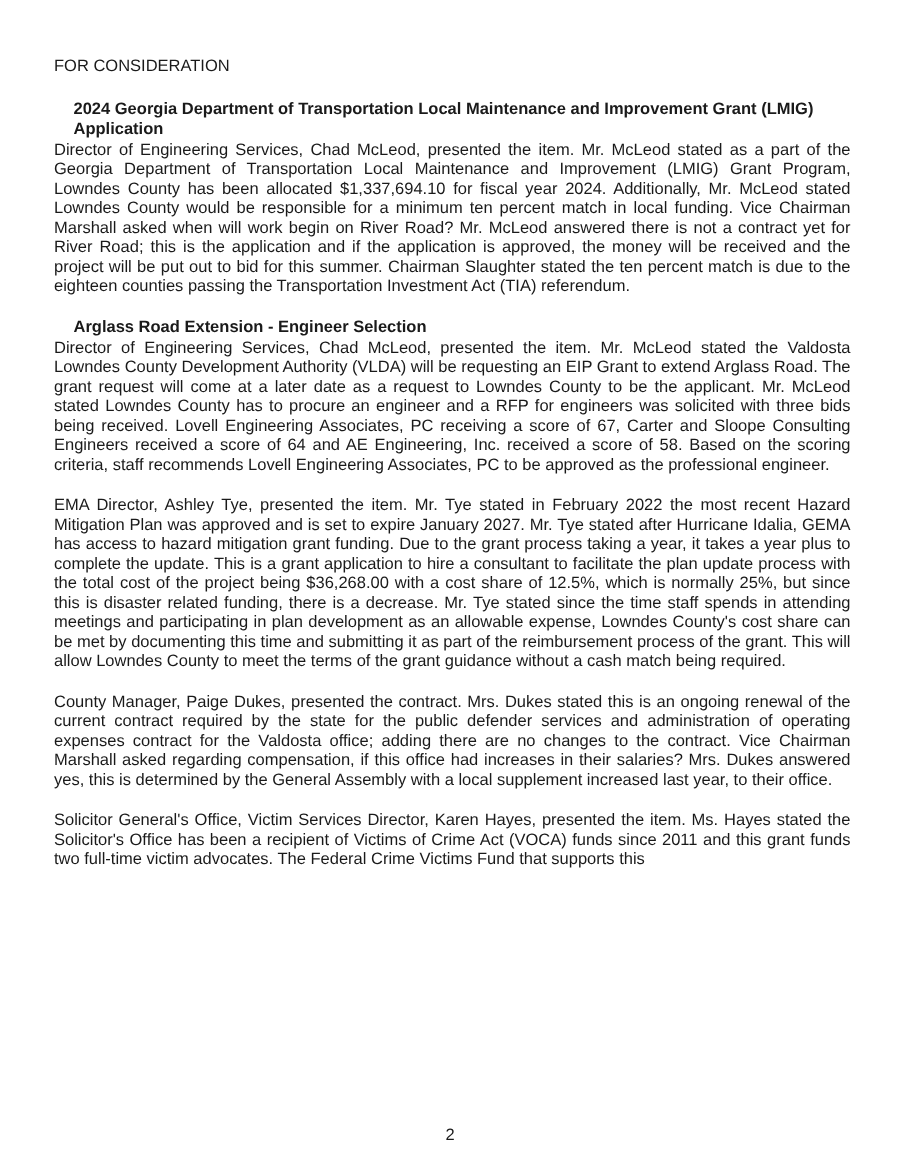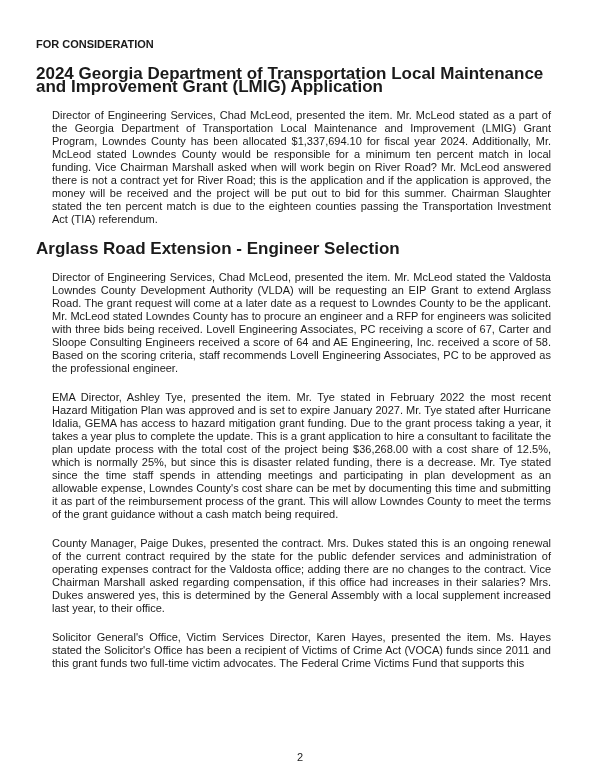--- a/index.html
+++ b/index.html
@@ -13,37 +13,37 @@
     color: #1a1a1a;
     font-family: "Liberation Sans", sans-serif;
     position: relative;
     overflow: hidden;
   }
   .page {
     padding: 38px 33px 0 36px;
   }
   .doc-header {
     font-size: 11px;
-    font-weight: bold;
+    font-weight: normal;
     margin: 0 0 17px 0;
   }
   .section {
     margin: 0 0 14px 0;
   }
   .section-title {
-    font-size: 17px;
+    font-size: 11px;
     font-weight: bold;
     line-height: 13px;
-    margin: 0 0 1px 0;
+    margin: 0 0 1px 13px;
   }
   .section-body {
     font-size: 11px;
     font-weight: normal;
     line-height: 13px;
-    margin: 16px;
+    margin: 0;
     text-align: justify;
   }
   .page-number {
     position: absolute;
     left: 0;
     right: 0;
     bottom: 13px;
     text-align: center;
     font-size: 11px;
   }

